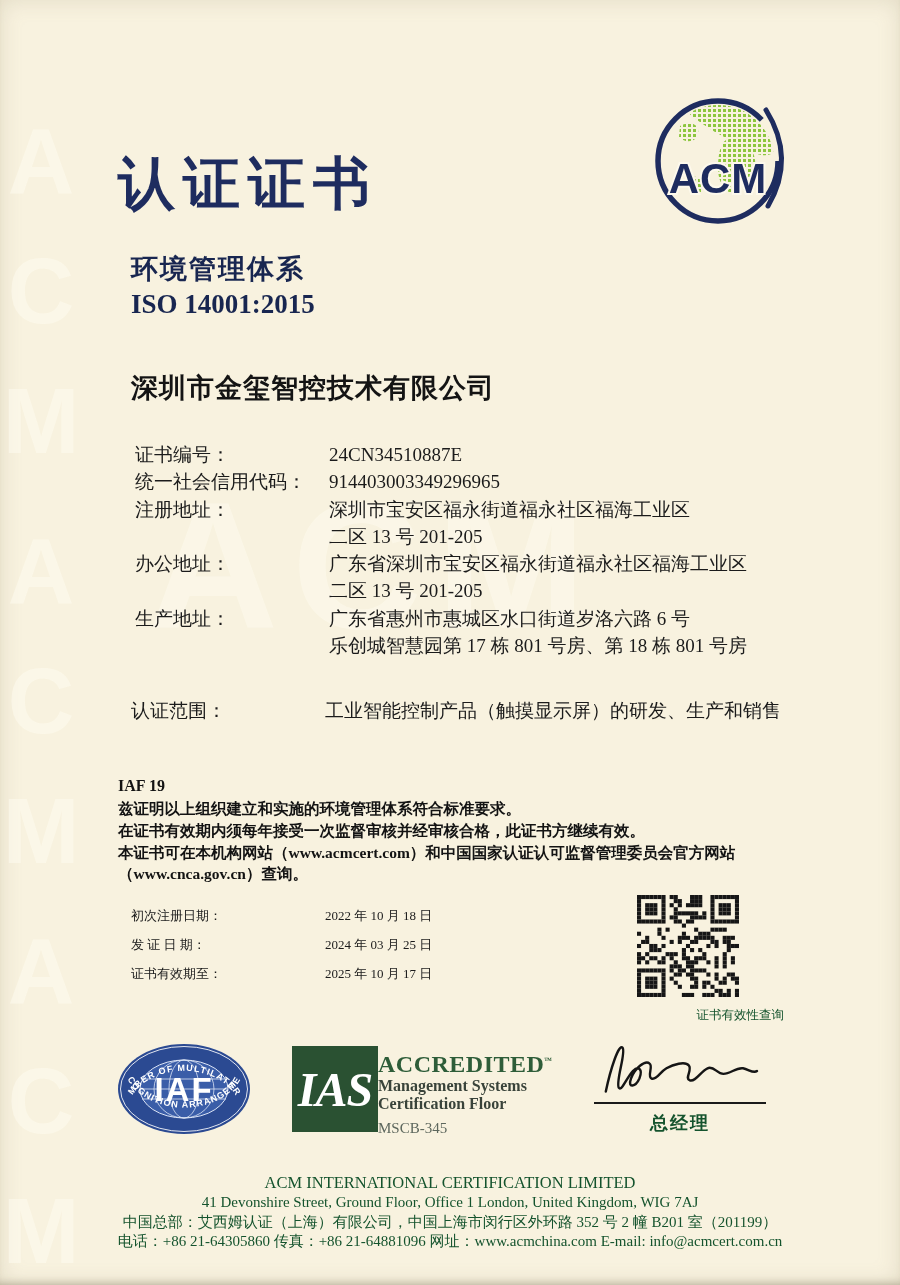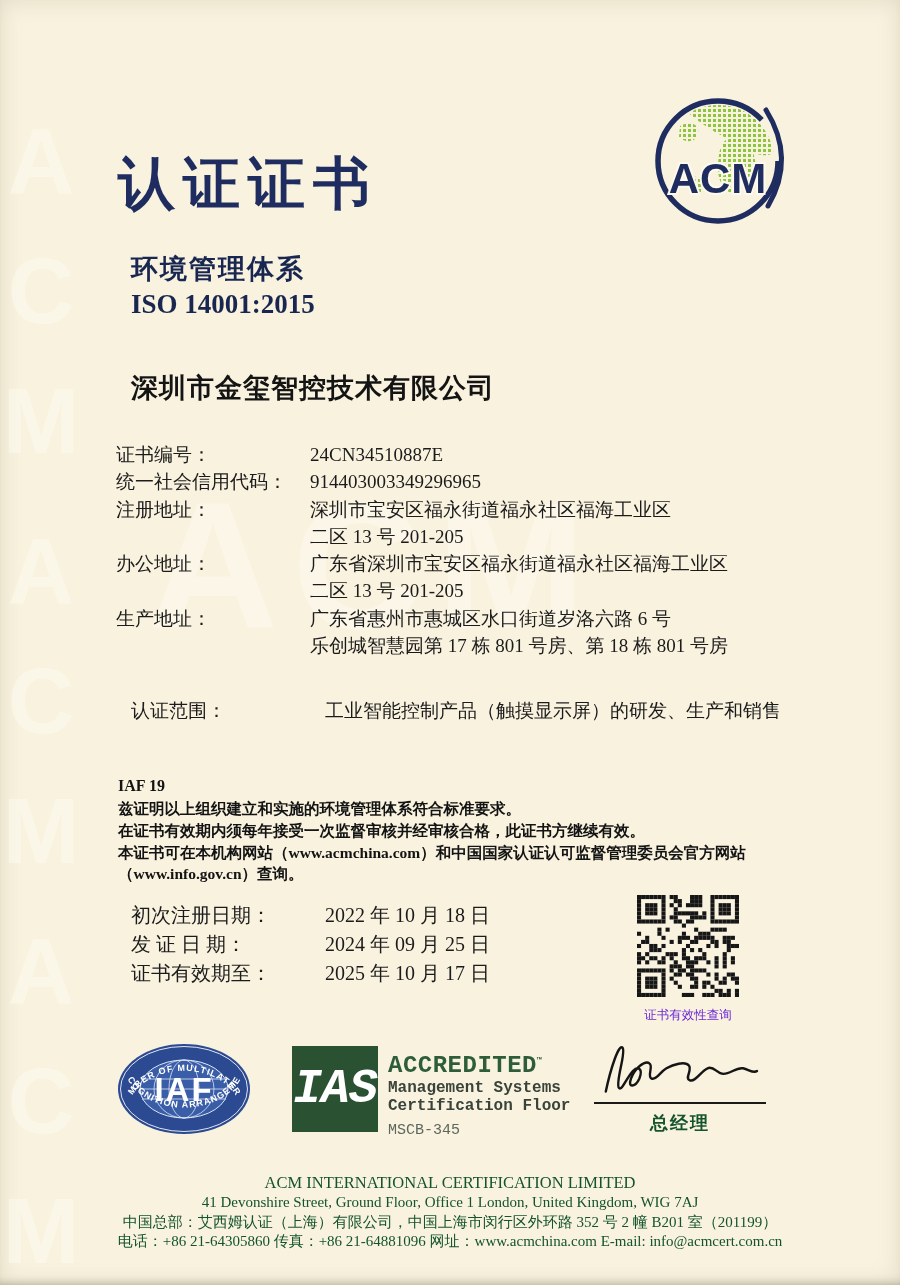--- a/index.html
+++ b/index.html
@@ -20,39 +20,39 @@
   .wm-big{font-size:180px;letter-spacing:14px;opacity:.45;left:148px;top:462px;font-family:"Liberation Sans",sans-serif;}
   
   .title{position:absolute;left:118px;top:146px;font-size:57px;font-weight:700;color:var(--navy);letter-spacing:8px;}
   .subtitle{position:absolute;left:131px;top:252px;color:#182650;}
   .subtitle .l1{font-size:27px;font-weight:700;letter-spacing:2px;line-height:35px;}
   .subtitle .l2{font-size:27px;font-weight:700;line-height:35px;}
   .acm-logo{position:absolute;left:648px;top:94px;width:152px;height:136px;}
   
   .company{position:absolute;left:131px;top:370px;font-size:27px;font-weight:700;color:#141414;letter-spacing:1px;}
   
-  .details{position:absolute;left:116px;top:441px;width:680px;font-size:19px;color:var(--ink);}
+  .details{position:absolute;left:135px;top:441px;width:680px;font-size:19px;color:var(--ink);}
   .row{display:flex;align-items:flex-start;}
   .row .lab{width:194px;flex:0 0 194px;line-height:27.3px;}
   .row .val{flex:1;line-height:27.3px;}
   .scope{position:absolute;left:131px;top:697px;width:700px;font-size:19px;color:var(--ink);}
   
   .statement{position:absolute;left:118px;top:777px;width:640px;color:#131313;}
   .statement .hd{font-size:16px;font-weight:700;margin-bottom:3px;}
   .statement .ln{font-size:15.5px;font-weight:700;line-height:21.8px;}
   
-  .dates{position:absolute;left:131px;top:901px;width:460px;font-size:20px;color:var(--ink);}
+  .dates{position:absolute;left:131px;top:901px;width:460px;font-size:13px;color:var(--ink);}
   .dates .row .lab{line-height:29px;}
   .dates .row .val{line-height:29px;}
   
   .qr{position:absolute;left:637px;top:895px;width:102px;height:102px;}
-  .qr-caption{position:absolute;left:592px;top:1007px;width:192px;text-align:center;font-size:12.5px;color:#6d28d9;}
+  .qr-caption{position:absolute;left:592px;top:1007px;width:192px;text-align:right;font-size:12.5px;color:#14532d;}
   
   .iaf-logo{position:absolute;left:116px;top:1043px;width:136px;height:92px;}
-  .ias{position:absolute;left:292px;top:1046px;display:flex;gap:10px;font-family:Liberation Mono, monospace;}
+  .ias{position:absolute;left:292px;top:1046px;display:flex;font-family:Liberation Serif, serif;}
   .ias-square{width:86px;height:86px;background:var(--ias_green);color:#fff;display:flex;align-items:center;justify-content:center;
     font-size:48px;font-weight:700;font-style:italic;letter-spacing:-1px;}
   .ias-text{padding-top:2px;}
   .ias-accredited{font-size:24px;font-weight:700;color:var(--accredited_green);letter-spacing:.5px;line-height:26px;}
   .ias-accredited sup{font-size:8px;vertical-align:super;}
   .ias-sub{font-size:16px;font-weight:600;color:#39433a;line-height:18px;}
   .ias-mscb{font-size:15px;color:#5d675d;margin-top:7px;}
   
   .sig{position:absolute;left:594px;top:1030px;width:172px;text-align:center;}
   .sig svg{display:block;}
@@ -138,32 +138,32 @@
 
   <div class="scope row">
     <div class="lab">认证范围：</div>
     <div class="val">工业智能控制产品（触摸显示屏）的研发、生产和销售</div>
   </div>
 
   <div class="statement">
     <div class="hd">IAF 19</div>
     <div class="ln">兹证明以上组织建立和实施的环境管理体系符合标准要求。</div>
     <div class="ln">在证书有效期内须每年接受一次监督审核并经审核合格，此证书方继续有效。</div>
-    <div class="ln">本证书可在本机构网站（www.acmchina.com）和中国国家认证认可监督管理委员会官方网站</div>
-    <div class="ln">（www.info.gov.cn）查询。</div>
+    <div class="ln">本证书可在本机构网站（www.acmcert.com）和中国国家认证认可监督管理委员会官方网站</div>
+    <div class="ln">（www.cnca.gov.cn）查询。</div>
   </div>
 
   <div class="dates">
     <div class="row">
       <div class="lab">初次注册日期：</div>
       <div class="val">2022 年 10 月 18 日</div>
     </div>
     <div class="row">
       <div class="lab">发 证 日 期：</div>
-      <div class="val">2024 年 09 月 25 日</div>
+      <div class="val">2024 年 03 月 25 日</div>
     </div>
     <div class="row">
       <div class="lab">证书有效期至：</div>
       <div class="val">2025 年 10 月 17 日</div>
     </div>
   </div>
 
   <div class="qr" id="qr"><svg width="100%" height="100%" viewBox="0 0 100 100" fill="#161616">
         <rect x="0" y="0" width="4" height="4"></rect>
         <rect x="4" y="0" width="4" height="4"></rect>

